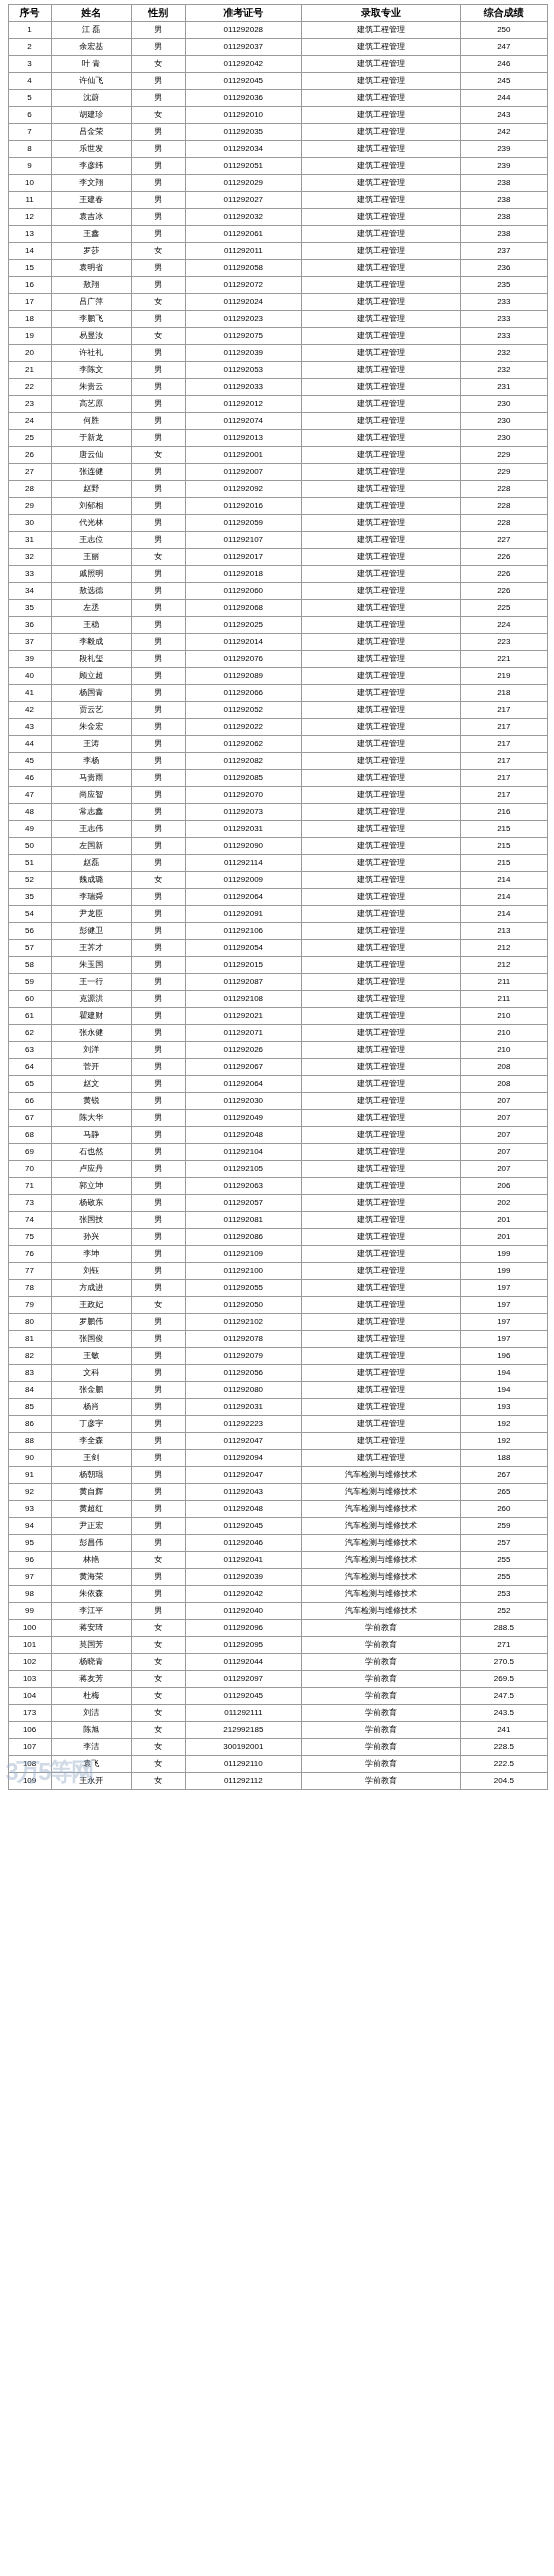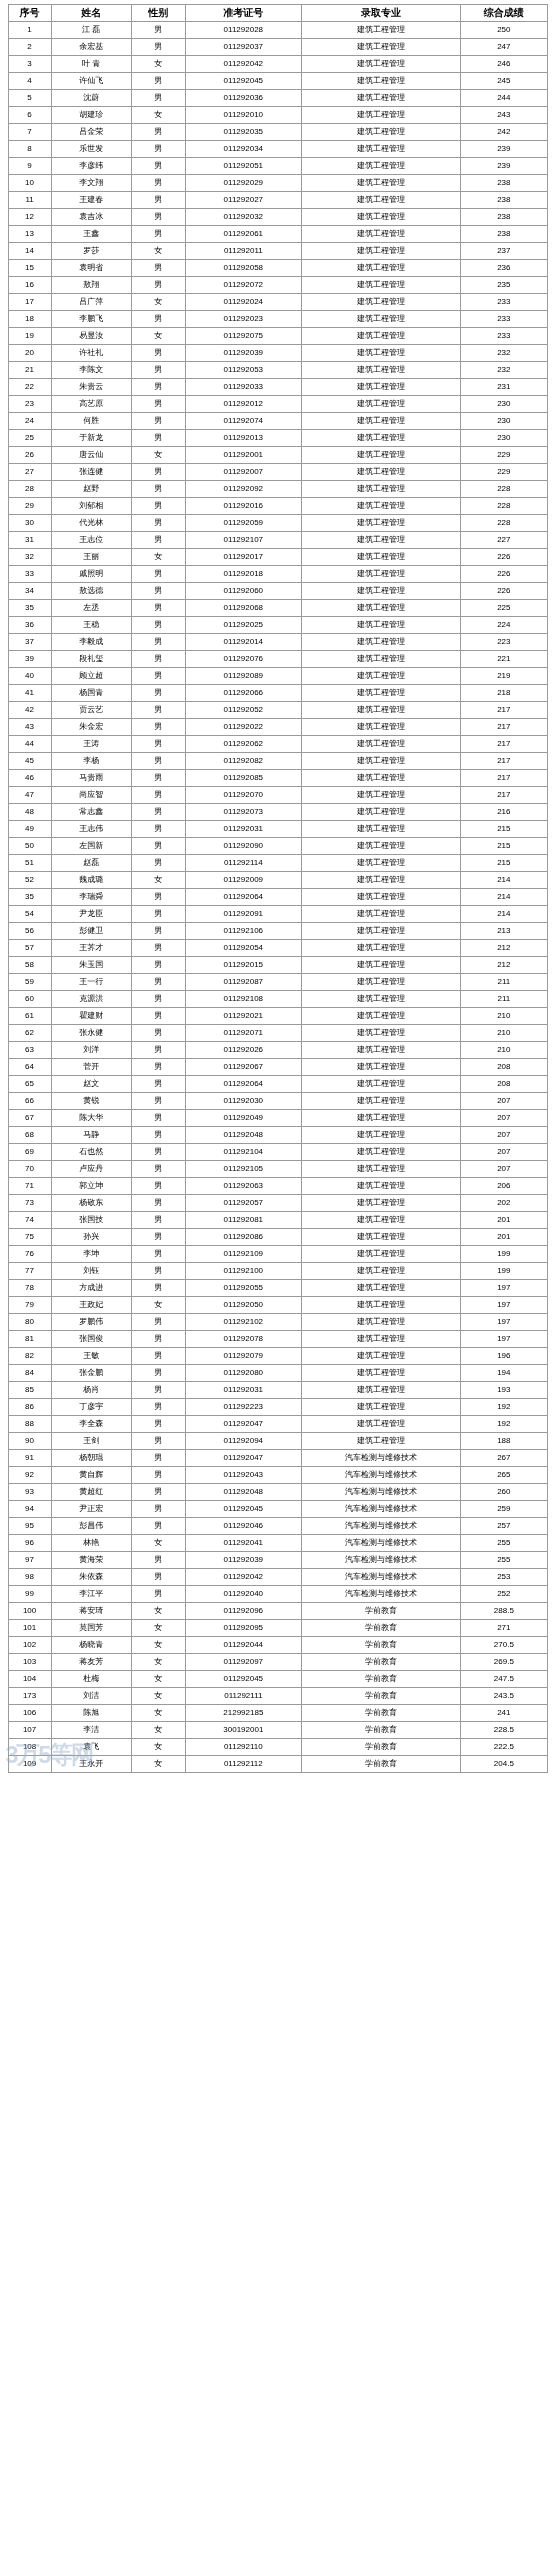--- a/index.html
+++ b/index.html
@@ -716,20 +716,28 @@
         </tr>
         <tr>
           <td class="num">82</td>
           <td class="name">王敏</td>
           <td class="sex">男</td>
           <td class="num">011292079</td>
           <td class="major">建筑工程管理</td>
           <td class="num">196</td>
         </tr>
         <tr>
+          <td class="num">83</td>
+          <td class="name">文科</td>
+          <td class="sex">男</td>
+          <td class="num">011292056</td>
+          <td class="major">建筑工程管理</td>
+          <td class="num">194</td>
+        </tr>
+        <tr>
           <td class="num">84</td>
           <td class="name">张金鹏</td>
           <td class="sex">男</td>
           <td class="num">011292080</td>
           <td class="major">建筑工程管理</td>
           <td class="num">194</td>
         </tr>
         <tr>
           <td class="num">85</td>
           <td class="name">杨肖</td>

